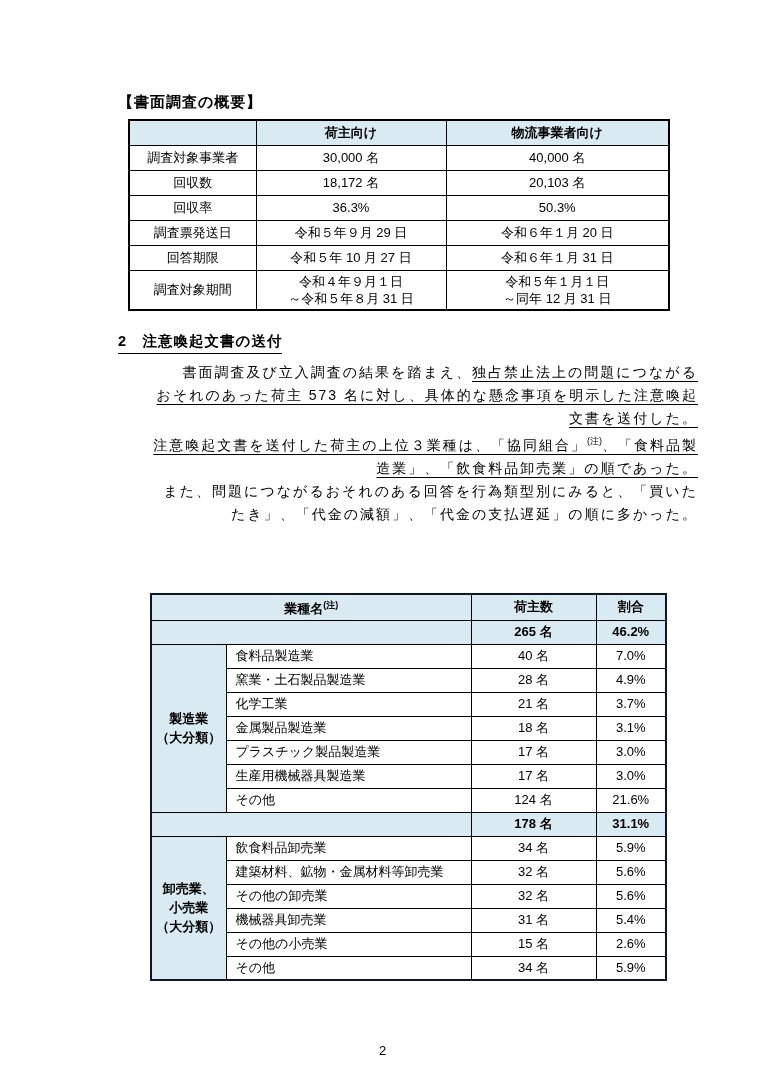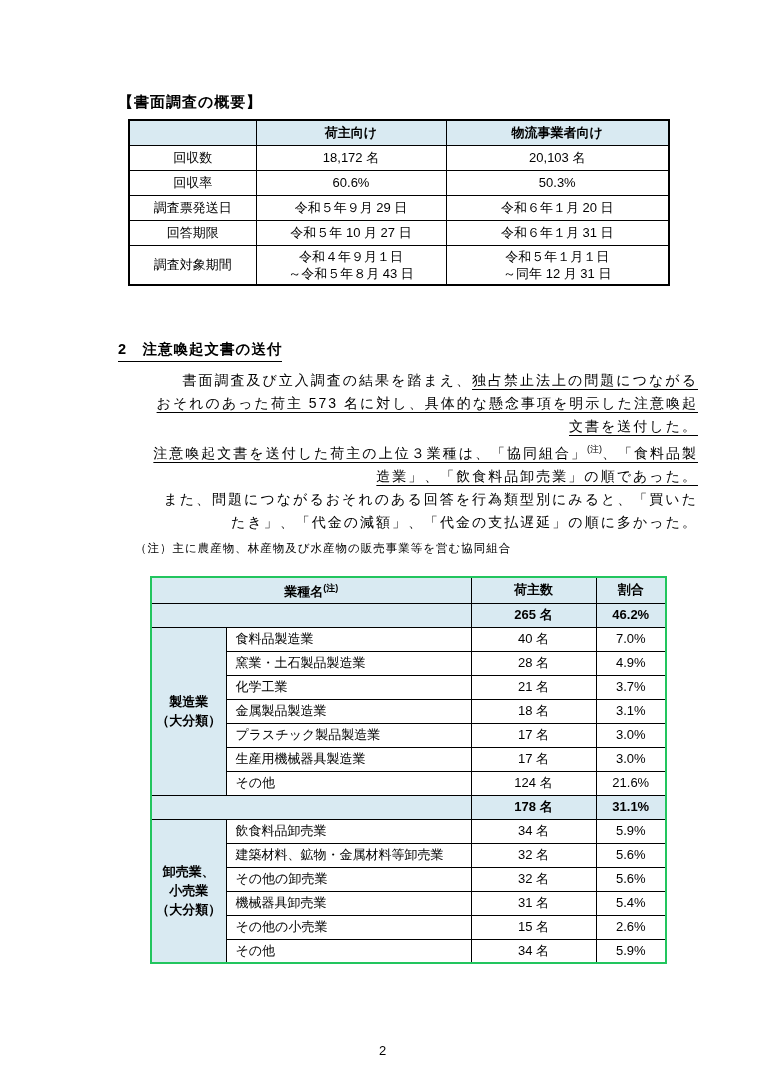--- a/index.html
+++ b/index.html
@@ -41,21 +41,21 @@
     line-height:17px;
     padding:1px 2px;
     margin-left:35px;
   }
   .tbl1 thead th { background:#d9eaf2; font-weight:bold; height:25px; }
   .tbl1 td { height:25px; font-weight:normal; }
   .tbl1 tr.dbl td { height:40px; }
 
   
   .sec2 {
-    position:absolute; left:118px; top:340px; width:580px;
+    position:absolute; left:118px; top:332px; width:580px;
   }
   .sec2 .sec-title { font-size:14.5px; margin-bottom:7px; letter-spacing:1px; }
   .para {
     font-size:14px;
     letter-spacing:2px;
     line-height:23px;
     white-space:pre-line;
     text-align:right;
   }
   .ul { text-decoration:underline; text-underline-offset:3.5px; text-decoration-thickness:1px; }
@@ -66,25 +66,25 @@
     margin-top:6px;
     padding-left:17px;
     line-height:16px;
   }
 
   
   .bd-heading { left:118px; top:569px; font-size:14.5px; letter-spacing:0.5px; }
 
   
   .tbl2 {
-    position:absolute; left:150px; top:576px;
+    position:absolute; left:150px; top:593px;
     width:515px;
     border-collapse:collapse; table-layout:fixed;
     font-size:13px;
-    border:2px solid #22c55e;
+    border:2px solid #0f172a;
   }
   .tbl2 th, .tbl2 td {
     border:1px solid #000;
     vertical-align:middle;
     padding:1px 2px;
     line-height:16px;
   }
   .tbl2 thead th { background:#d9eaf2; font-weight:bold; text-align:center; height:26px; }
   .tbl2 td { height:24px; }
   .tbl2 td.group {
@@ -115,59 +115,63 @@
     </colgroup>
     <thead>
       <tr>
         <th></th>
         <th>荷主向け</th>
         <th>物流事業者向け</th>
       </tr>
     </thead>
     <tbody>
       <tr>
+        <td>調査対象事業者</td>
+        <td>30,000 名</td>
+        <td>40,000 名</td>
+      </tr>
+      <tr>
         <td>回収数</td>
         <td>18,172 名</td>
         <td>20,103 名</td>
       </tr>
       <tr>
         <td>回収率</td>
-        <td>60.6%</td>
+        <td>36.3%</td>
         <td>50.3%</td>
       </tr>
       <tr>
         <td>調査票発送日</td>
         <td>令和５年９月 29 日</td>
         <td>令和６年１月 20 日</td>
       </tr>
       <tr>
         <td>回答期限</td>
         <td>令和５年 10 月 27 日</td>
         <td>令和６年１月 31 日</td>
       </tr>
       <tr class="dbl">
         <td>調査対象期間</td>
         <td>令和４年９月１日
-～令和５年８月 43 日</td>
+～令和５年８月 31 日</td>
         <td>令和５年１月１日
 ～同年 12 月 31 日</td>
       </tr>
     </tbody>
   </table>
 
   <div class="sec2">
     <div class="sec-title"><span class="h-underline bold">2　注意喚起文書の送付</span></div>
     <div class="para"><span>　書面調査及び立入調査の結果を踏まえ、</span><span class="ul">独占禁止法上の問題につながる
 おそれのあった荷主 573 名に対し、具体的な懸念事項を明示した注意喚起
 文書を送付した。</span></div>
     <div class="para"><span>　</span><span class="ul"><span>注意喚起文書を送付した荷主の上位３業種は、「協同組合」</span><sup class="note-sup">(注)</sup><span>、「食料品製
 造業」、「飲食料品卸売業」の順であった。</span></span></div>
     <div class="para">　また、問題につながるおそれのある回答を行為類型別にみると、「買いた
 たき」、「代金の減額」、「代金の支払遅延」の順に多かった。</div>
-    <div class="note">（注）主に農産物、林産物及び水産物の販売事業等を営む協同組合</div>
   </div>
 
 
   <table class="tbl2">
     <colgroup>
       <col style="width:75px">
         <col style="width:245px">
         <col style="width:125px">
         <col style="width:70px">
     </colgroup>

